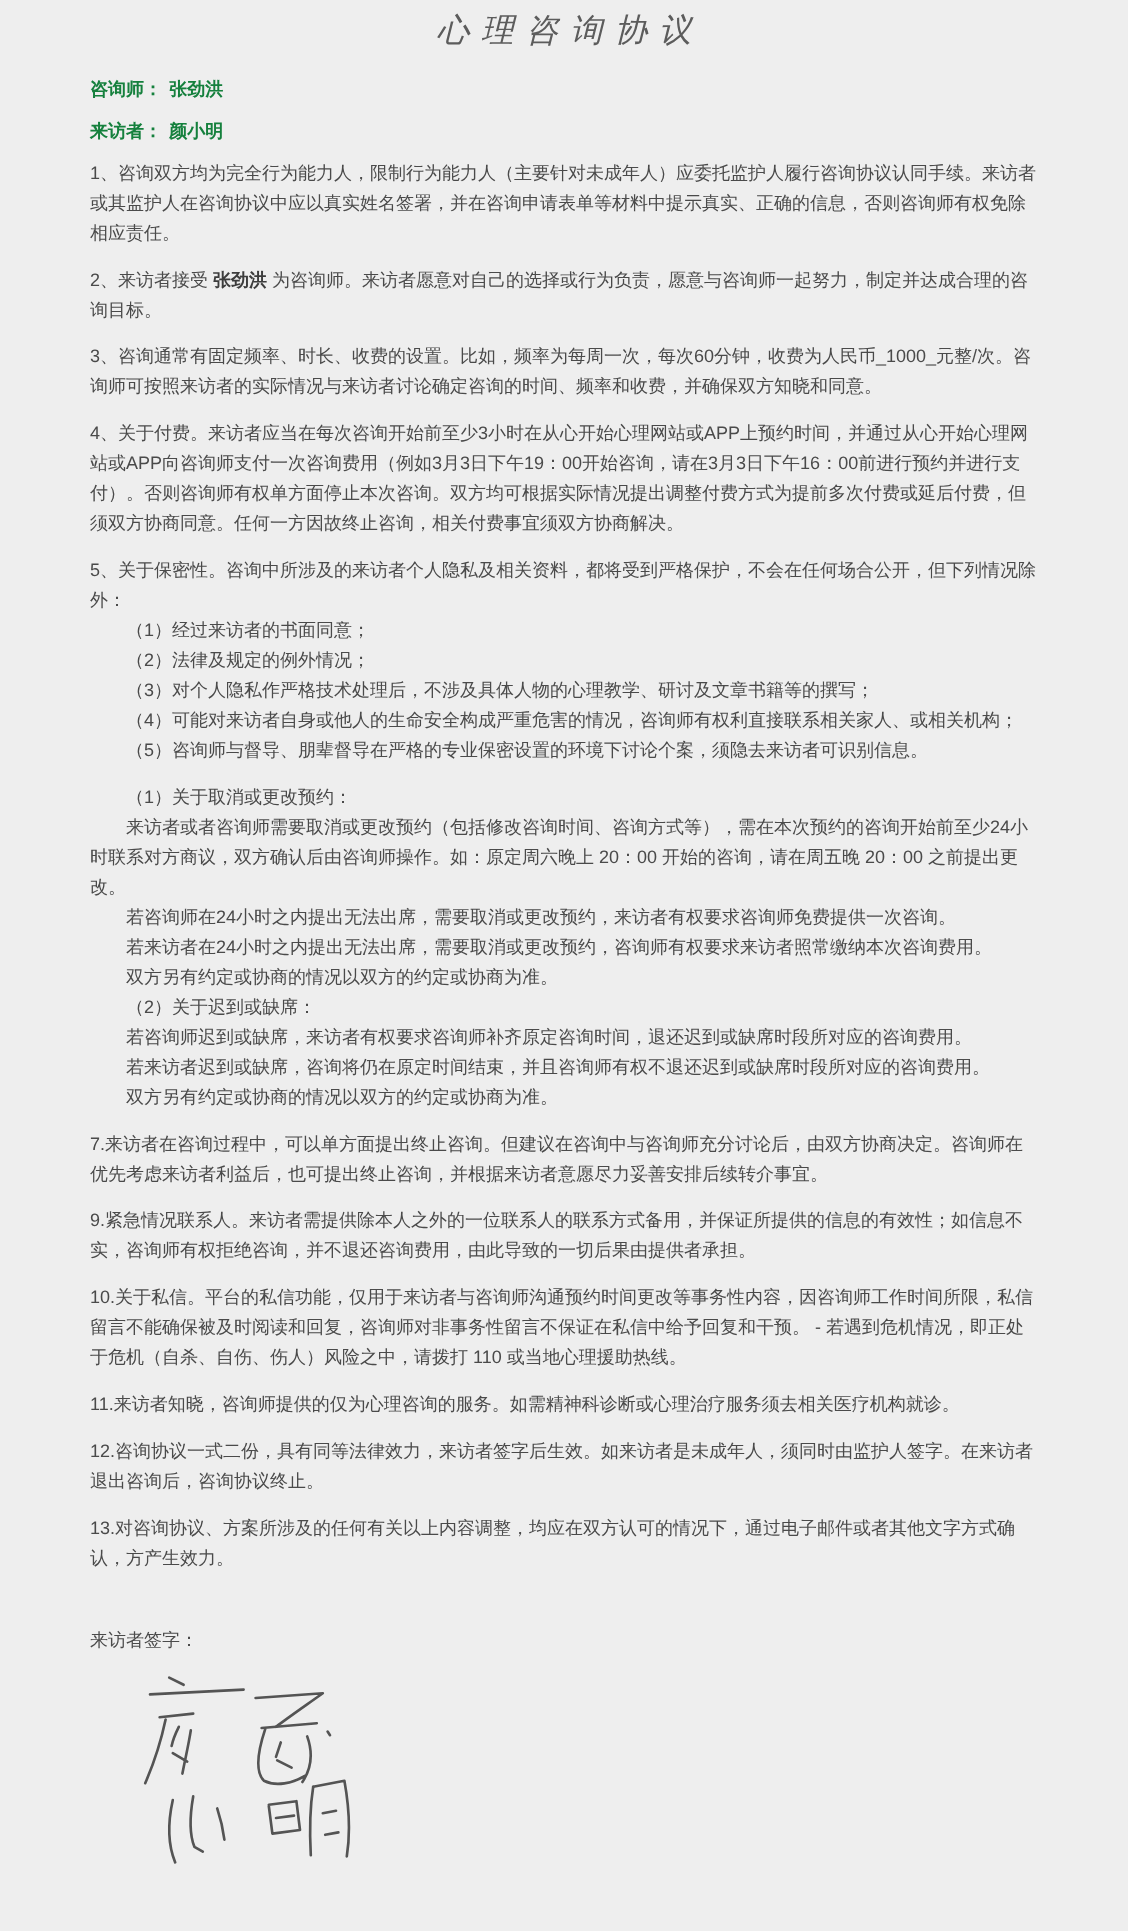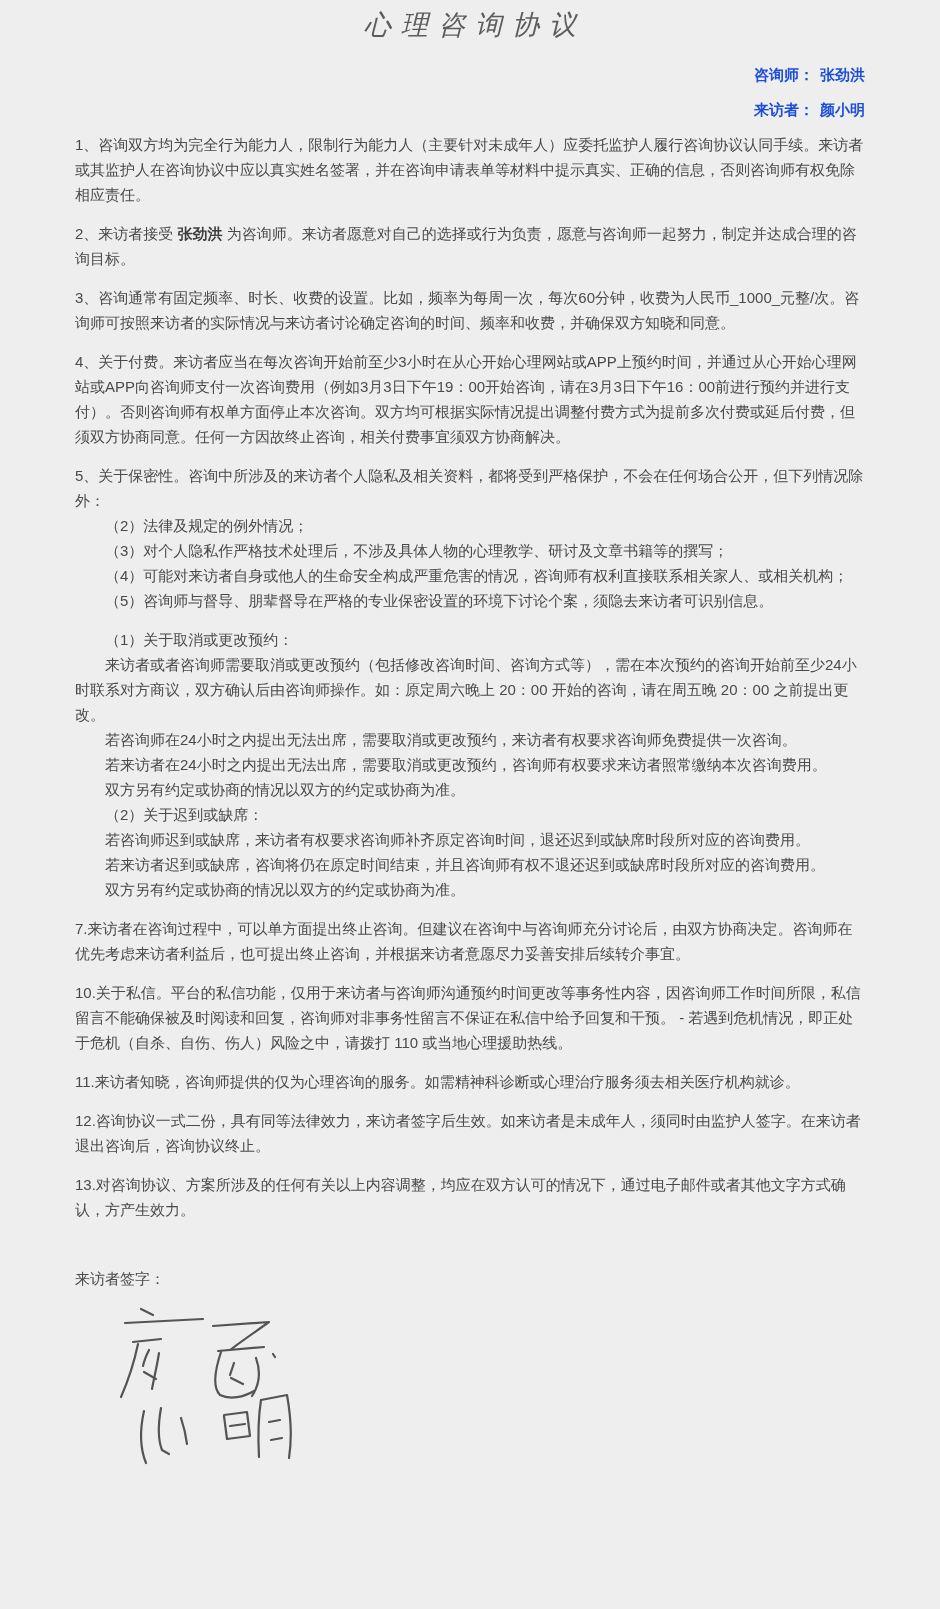--- a/index.html
+++ b/index.html
@@ -9,21 +9,21 @@
     margin:0 auto; padding:4px 75px 30px 75px;
     background:#eeeeee;
     font-family:"Liberation Sans","DejaVu Sans",sans-serif;
     font-size:15px; line-height:25px; color:#4a4a4a;
   }
   .doc-title {
     font-size:27px; font-weight:400; color:#5c5c5c;
     text-align:center; letter-spacing:10px; text-indent:10px;
     margin:4px 0 20px 0; line-height:34px;font-style:italic;
   }
-  .party { font-weight:bold; color:#1d4ed8; margin:0 0 10px 0;text-align:right; }
+  .party { font-weight:bold; color:#15803d; margin:0 0 10px 0; }
   .party .gap { display:inline-block; width:6px; }
   .clause { margin:0 0 14px 0; }
   .line { display:block; }
   .indent { text-indent:2em; }
   .inline-name { font-weight:bold; color:#3d3d3d; }
   .sig-label { margin:44px 0 0 0; }
   .signature-wrap { margin:12px 0 0 42px; width:210px; height:172px; }
   .signature-wrap svg { display:block; }
 </style>
 </head>
@@ -40,39 +40,41 @@
   <p class="clause">1、咨询双方均为完全行为能力人，限制行为能力人（主要针对未成年人）应委托监护人履行咨询协议认同手续。来访者或其监护人在咨询协议中应以真实姓名签署，并在咨询申请表单等材料中提示真实、正确的信息，否则咨询师有权免除相应责任。</p>
 
   <p class="clause"><span>2、来访者接受 </span><span class="inline-name">张劲洪</span><span> 为咨询师。来访者愿意对自己的选择或行为负责，愿意与咨询师一起努力，制定并达成合理的咨询目标。</span></p>
 
   <p class="clause">3、咨询通常有固定频率、时长、收费的设置。比如，频率为每周一次，每次60分钟，收费为人民币_1000_元整/次。咨询师可按照来访者的实际情况与来访者讨论确定咨询的时间、频率和收费，并确保双方知晓和同意。</p>
 
   <p class="clause">4、关于付费。来访者应当在每次咨询开始前至少3小时在从心开始心理网站或APP上预约时间，并通过从心开始心理网站或APP向咨询师支付一次咨询费用（例如3月3日下午19：00开始咨询，请在3月3日下午16：00前进行预约并进行支付）。否则咨询师有权单方面停止本次咨询。双方均可根据实际情况提出调整付费方式为提前多次付费或延后付费，但须双方协商同意。任何一方因故终止咨询，相关付费事宜须双方协商解决。</p>
 
   <p class="clause">
     <span class="line">5、关于保密性。咨询中所涉及的来访者个人隐私及相关资料，都将受到严格保护，不会在任何场合公开，但下列情况除外：</span>
+    <span class="line indent">（1）经过来访者的书面同意；</span>
     <span class="line indent">（2）法律及规定的例外情况；</span>
     <span class="line indent">（3）对个人隐私作严格技术处理后，不涉及具体人物的心理教学、研讨及文章书籍等的撰写；</span>
     <span class="line indent">（4）可能对来访者自身或他人的生命安全构成严重危害的情况，咨询师有权利直接联系相关家人、或相关机构；</span>
     <span class="line indent">（5）咨询师与督导、朋辈督导在严格的专业保密设置的环境下讨论个案，须隐去来访者可识别信息。</span>
   </p>
 
   <p class="clause">
     <span class="line indent">（1）关于取消或更改预约：</span>
     <span class="line indent">来访者或者咨询师需要取消或更改预约（包括修改咨询时间、咨询方式等），需在本次预约的咨询开始前至少24小时联系对方商议，双方确认后由咨询师操作。如：原定周六晚上 20：00 开始的咨询，请在周五晚 20：00 之前提出更改。</span>
     <span class="line indent">若咨询师在24小时之内提出无法出席，需要取消或更改预约，来访者有权要求咨询师免费提供一次咨询。</span>
     <span class="line indent">若来访者在24小时之内提出无法出席，需要取消或更改预约，咨询师有权要求来访者照常缴纳本次咨询费用。</span>
     <span class="line indent">双方另有约定或协商的情况以双方的约定或协商为准。</span>
     <span class="line indent">（2）关于迟到或缺席：</span>
     <span class="line indent">若咨询师迟到或缺席，来访者有权要求咨询师补齐原定咨询时间，退还迟到或缺席时段所对应的咨询费用。</span>
     <span class="line indent">若来访者迟到或缺席，咨询将仍在原定时间结束，并且咨询师有权不退还迟到或缺席时段所对应的咨询费用。</span>
     <span class="line indent">双方另有约定或协商的情况以双方的约定或协商为准。</span>
   </p>
 
   <p class="clause">7.来访者在咨询过程中，可以单方面提出终止咨询。但建议在咨询中与咨询师充分讨论后，由双方协商决定。咨询师在优先考虑来访者利益后，也可提出终止咨询，并根据来访者意愿尽力妥善安排后续转介事宜。</p>
+  <p class="clause">9.紧急情况联系人。来访者需提供除本人之外的一位联系人的联系方式备用，并保证所提供的信息的有效性；如信息不实，咨询师有权拒绝咨询，并不退还咨询费用，由此导致的一切后果由提供者承担。</p>
   <p class="clause">10.关于私信。平台的私信功能，仅用于来访者与咨询师沟通预约时间更改等事务性内容，因咨询师工作时间所限，私信留言不能确保被及时阅读和回复，咨询师对非事务性留言不保证在私信中给予回复和干预。 - 若遇到危机情况，即正处于危机（自杀、自伤、伤人）风险之中，请拨打 110 或当地心理援助热线。</p>
   <p class="clause">11.来访者知晓，咨询师提供的仅为心理咨询的服务。如需精神科诊断或心理治疗服务须去相关医疗机构就诊。</p>
   <p class="clause">12.咨询协议一式二份，具有同等法律效力，来访者签字后生效。如来访者是未成年人，须同时由监护人签字。在来访者退出咨询后，咨询协议终止。</p>
   <p class="clause">13.对咨询协议、方案所涉及的任何有关以上内容调整，均应在双方认可的情况下，通过电子邮件或者其他文字方式确认，方产生效力。</p>
 
   <p class="sig-label">来访者签字：</p>
 
   <div class="signature-wrap">
 
     <svg width="210" height="172" viewBox="0 0 210 172" xmlns="http://www.w3.org/2000/svg" fill="none" stroke="#3f3f3f" stroke-width="2.2" stroke-linecap="round" stroke-linejoin="round" opacity="0.88">

